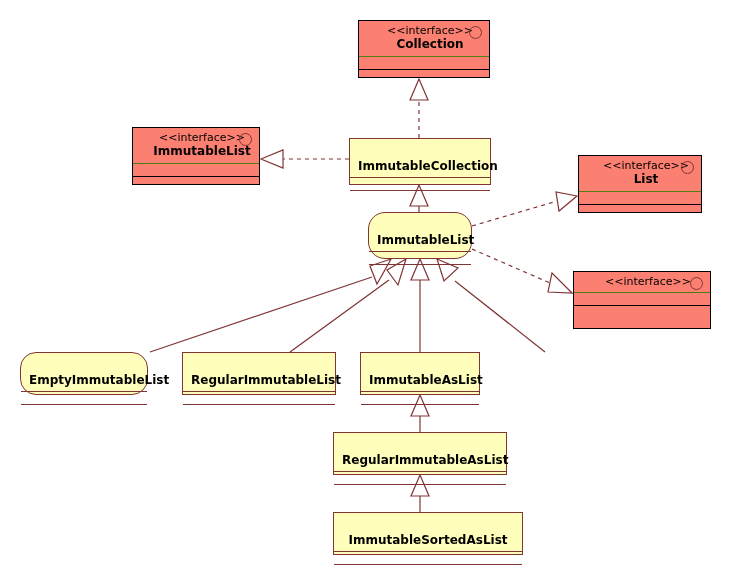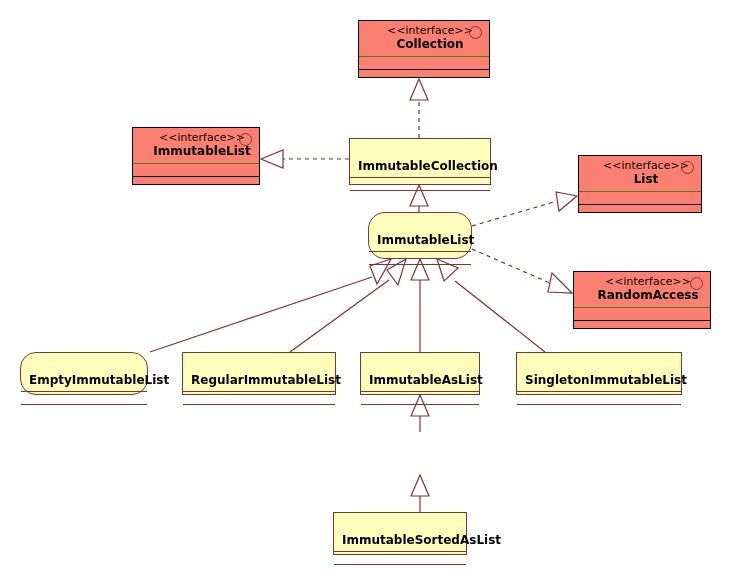--- a/index.html
+++ b/index.html
@@ -192,21 +192,20 @@
     <div class="cls-head">
       <span class="cls-name">ImmutableList</span>
     </div>
     <div class="cls-attrs"></div>
     <div class="cls-ops"></div>
   </div>
 
   <div class="uml-class iface" style="left:573px; top:271px; width:138px; height:58px;">
     <div class="cls-head">
       <span class="cls-stereotype">&lt;&lt;interface&gt;&gt;</span>
-      <span class="cls-name">RandomAccess</span>
       <span class="iface-circle"></span>
     </div>
     <div class="cls-attrs"></div>
     <div class="cls-ops"></div>
   </div>
 
   <div class="uml-class" style="left:20px; top:352px; width:128px; height:43px;border-radius:16px;">
     <div class="cls-head">
       <span class="cls-name">EmptyImmutableList</span>
     </div>
@@ -223,30 +222,30 @@
   </div>
 
   <div class="uml-class" style="left:182px; top:352px; width:154px; height:43px;">
     <div class="cls-head">
       <span class="cls-name">RegularImmutableList</span>
     </div>
     <div class="cls-attrs"></div>
     <div class="cls-ops"></div>
   </div>
 
-  <div class="uml-class" style="left:516px; top:352px; width:166px; height:43px;">
-    <div class="cls-head">
-      <span class="cls-name">SingletonImmutableList</span>
-    </div>
-    <div class="cls-attrs"></div>
-    <div class="cls-ops"></div>
-  </div>
-
-
-  <div class="uml-class" style="left:333px; top:512px; width:134px; height:43px;">
+
+  <div class="uml-class" style="left:333px; top:432px; width:174px; height:43px;">
+    <div class="cls-head">
+      <span class="cls-name">RegularImmutableAsList</span>
+    </div>
+    <div class="cls-attrs"></div>
+    <div class="cls-ops"></div>
+  </div>
+
+  <div class="uml-class" style="left:333px; top:512px; width:190px; height:43px;">
     <div class="cls-head">
       <span class="cls-name">ImmutableSortedAsList</span>
     </div>
     <div class="cls-attrs"></div>
     <div class="cls-ops"></div>
   </div>
 
 </div>
 
 </body></html>

